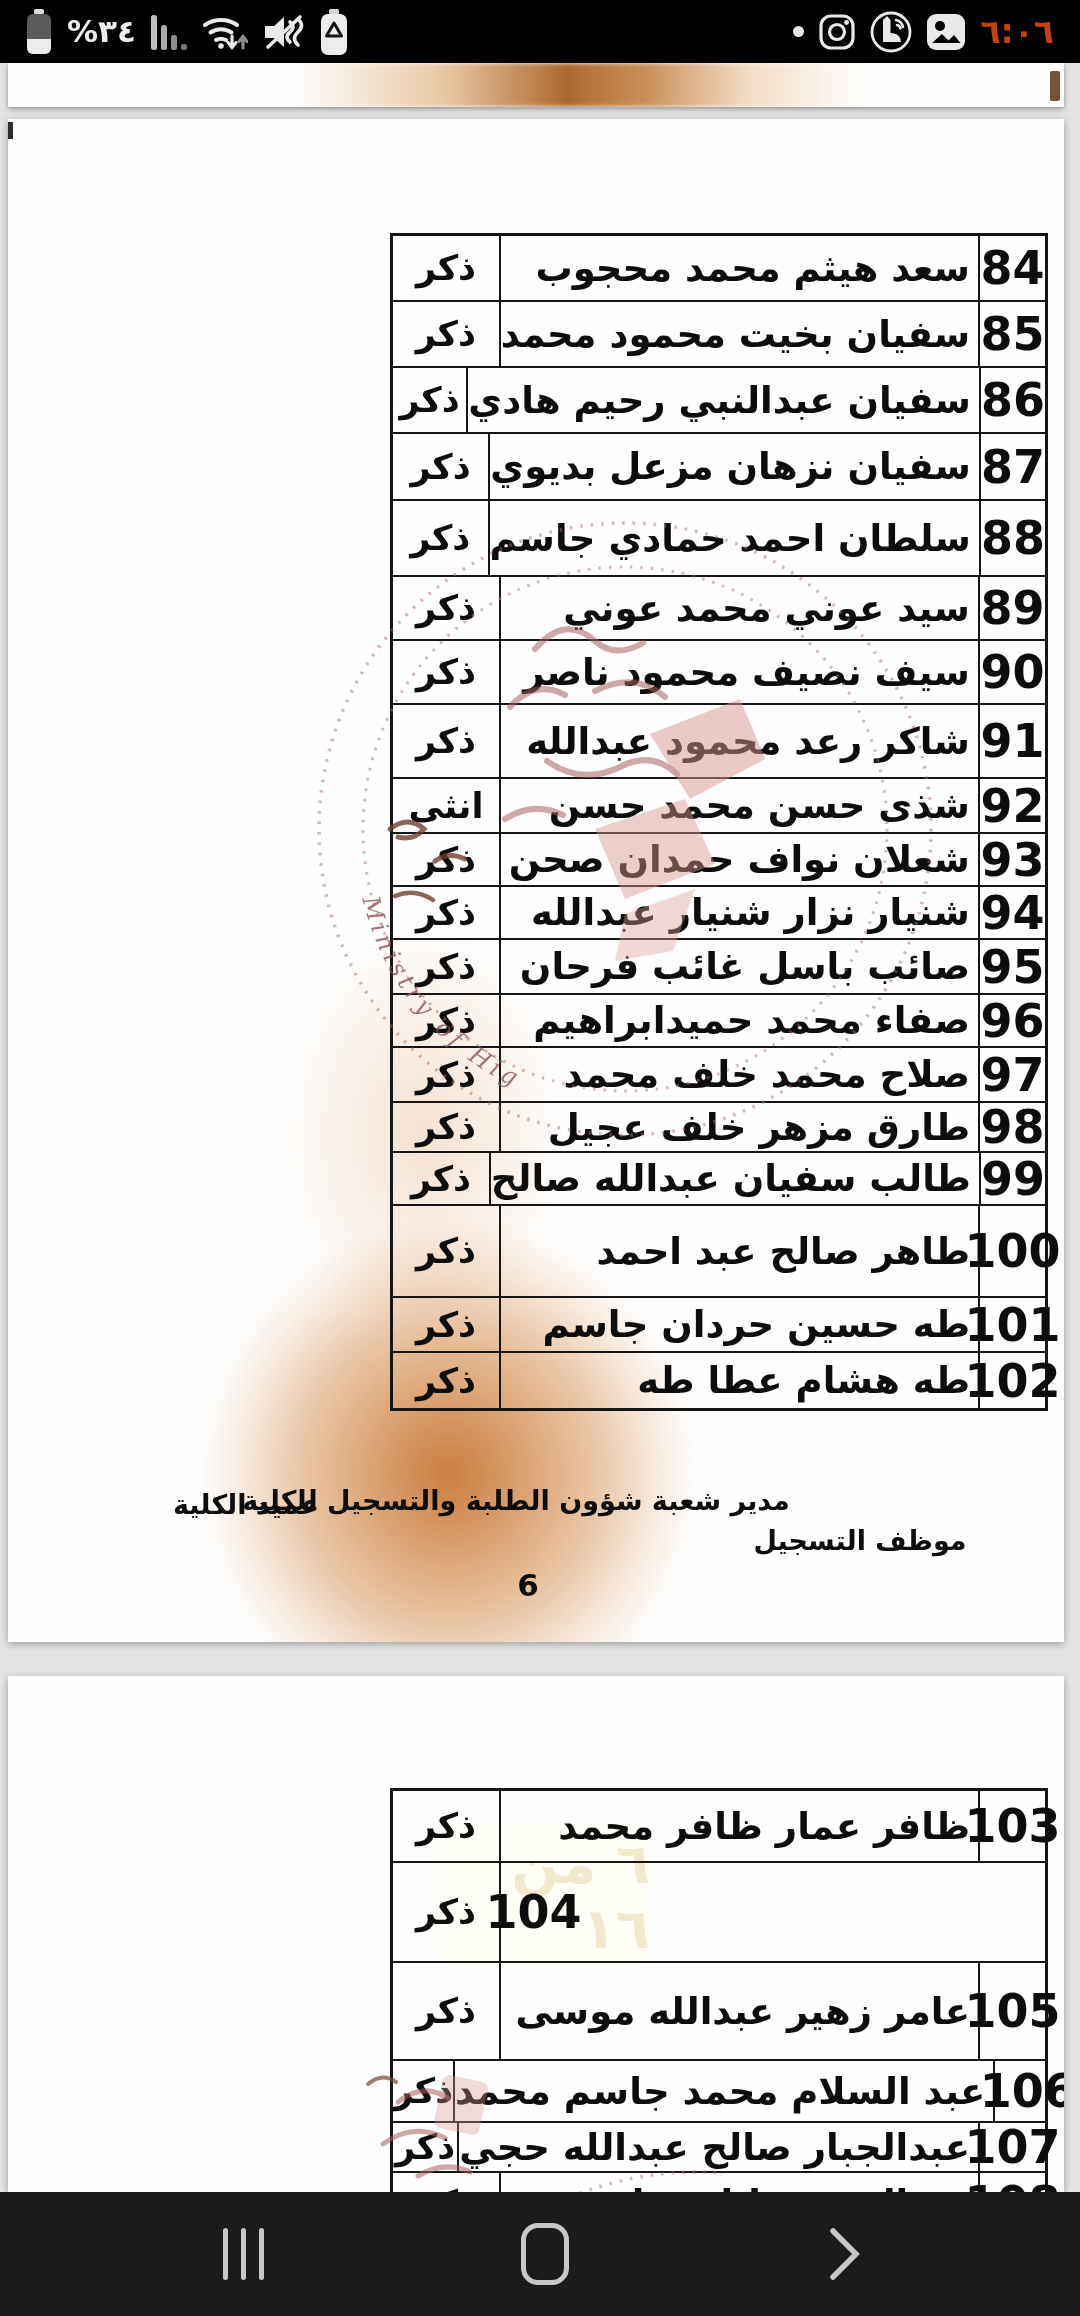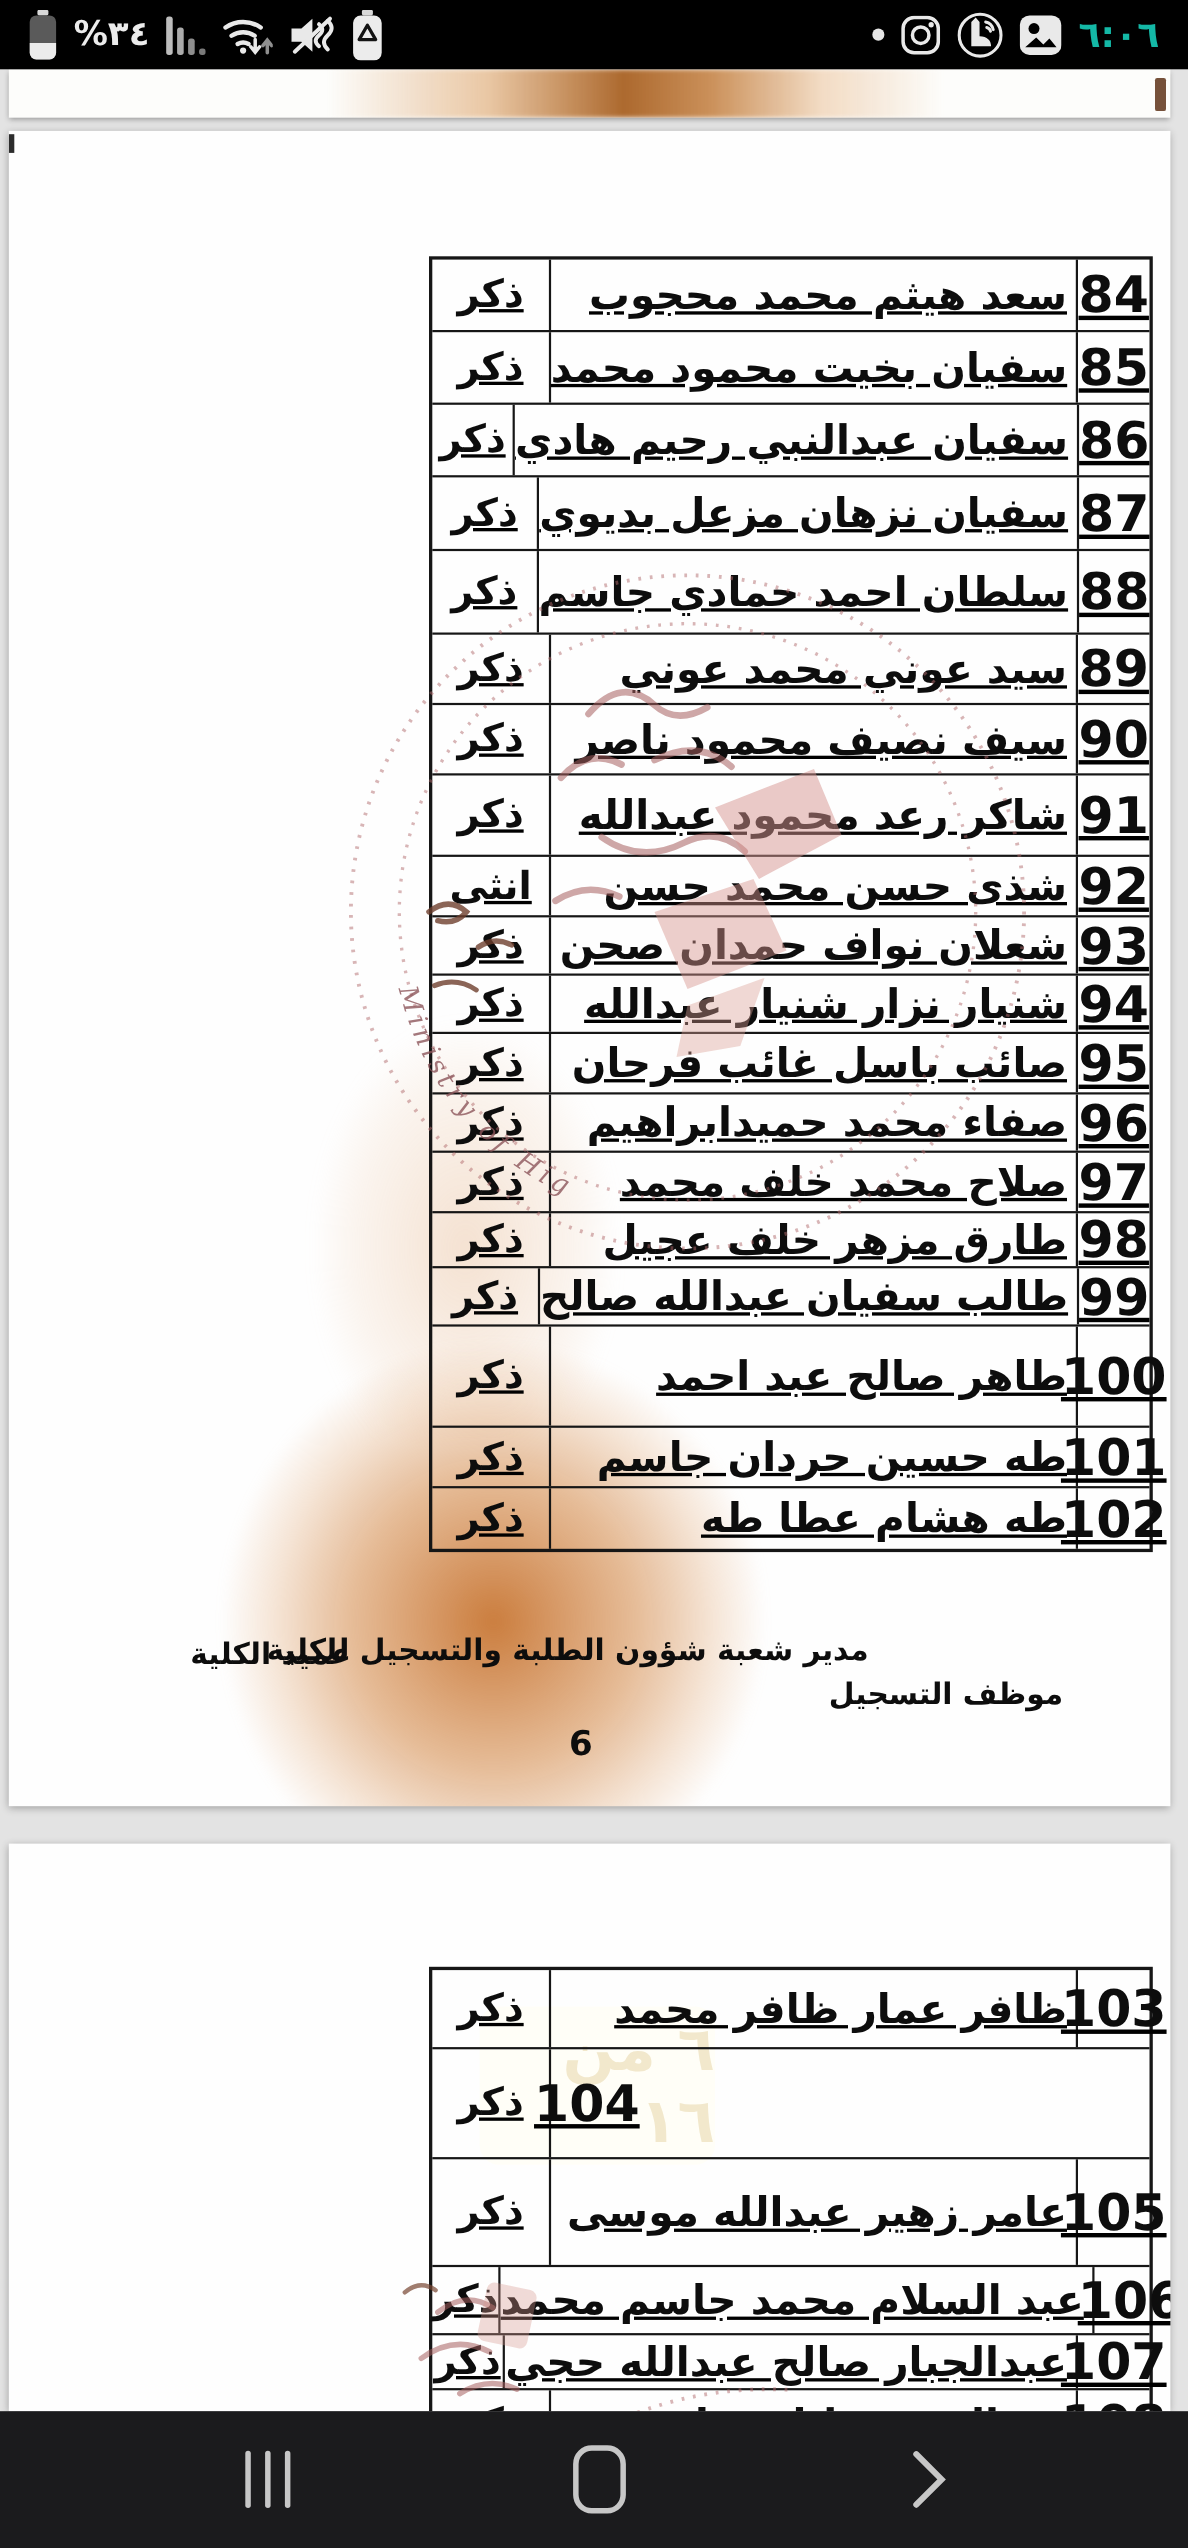--- a/index.html
+++ b/index.html
@@ -5,21 +5,21 @@
   html,body{margin:0;padding:0;background:#9a9a9a;}
   .screen{position:relative;width:1080px;height:2316px;background:#e3e3e3;overflow:hidden;
           font-family:"DejaVu Sans",sans-serif;}
 
   
   .status-bar{position:absolute;top:0;left:0;width:1080px;height:63px;background:#000;
               display:flex;justify-content:space-between;
               padding:0 26px;box-sizing:border-box;z-index:10;}
   .sb-group{display:flex;align-items:center;gap:15px;}
   .sb-text{color:#ececec;font-weight:bold;font-size:31px;line-height:1;}
-  .sb-time{color:#14b8a6;font-weight:bold;font-size:33px;line-height:1;}
+  .sb-time{color:#c2410c;font-weight:bold;font-size:33px;line-height:1;}
   .notif-dot{width:11px;height:11px;border-radius:50%;background:#e6e6e6;display:inline-block;}
 
   
   .page-sliver{position:absolute;top:63px;left:8px;width:1056px;height:44px;background:#fdfdfb;
                box-shadow:0 2px 5px rgba(0,0,0,.35);overflow:hidden;}
   .sliver-smudge{position:absolute;left:290px;top:0;width:560px;height:100%;filter:blur(2px);
       background:linear-gradient(90deg,rgba(220,160,100,0) 0%,rgba(214,146,78,.5) 26%,
       rgba(168,97,35,.95) 48%,rgba(193,124,60,.85) 62%,rgba(229,178,128,.45) 80%,rgba(229,178,128,0) 100%);}
   .sliver-mark{position:absolute;right:4px;top:8px;width:10px;height:30px;background:#5e3217;
                opacity:.85;border-radius:2px;}
@@ -37,21 +37,21 @@
       rgba(210,135,70,.55) 45%,rgba(226,170,120,.3) 68%,rgba(240,210,180,0) 85%);}
   .smudge-col{left:245px;top:730px;width:340px;height:460px;filter:blur(7px);
       background:radial-gradient(ellipse 50% 55% at 50% 62%,rgba(226,168,118,.33) 0%,
       rgba(235,195,160,.16) 60%,rgba(240,210,180,0) 82%);}
 
   
   .g-table{position:absolute;left:382px;width:652px;border:3px solid #161616;
            box-sizing:content-box;z-index:2;}
   .tbl1{top:114px;}
   .tbl2{top:112px;}
-  .t-row{display:flex;border-bottom:2.5px solid #161616;box-sizing:border-box;text-decoration:underline;}
+  .t-row{display:flex;border-bottom:2.5px solid #161616;box-sizing:border-box;}
   .t-row:last-child{border-bottom:none;}
   .cell{display:flex;align-items:center;box-sizing:border-box;color:#0d0d0d;}
   .c-g{width:108px;justify-content:center;border-right:2.5px solid #161616;
        font-size:35px;font-weight:bold;}
   .c-n{flex:1;justify-content:flex-end;padding-right:8px;border-right:2.5px solid #161616;
        font-size:37px;font-weight:bold;white-space:nowrap;overflow:visible;}
   .c-no{width:65px;justify-content:center;font-size:46px;font-weight:bold;}
 
   
   .f-label{position:absolute;font-weight:bold;font-size:27px;white-space:nowrap;

